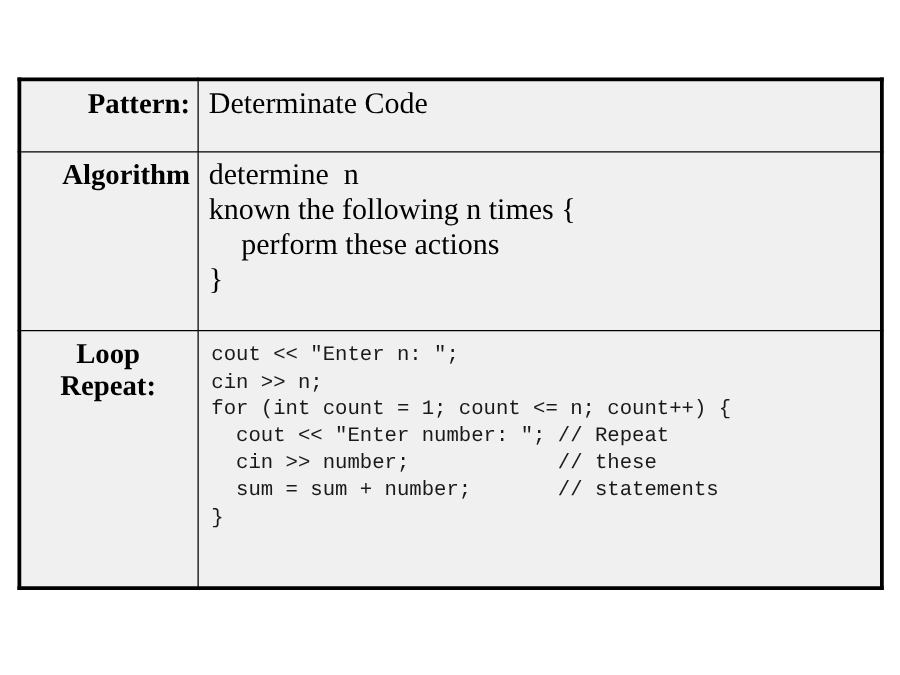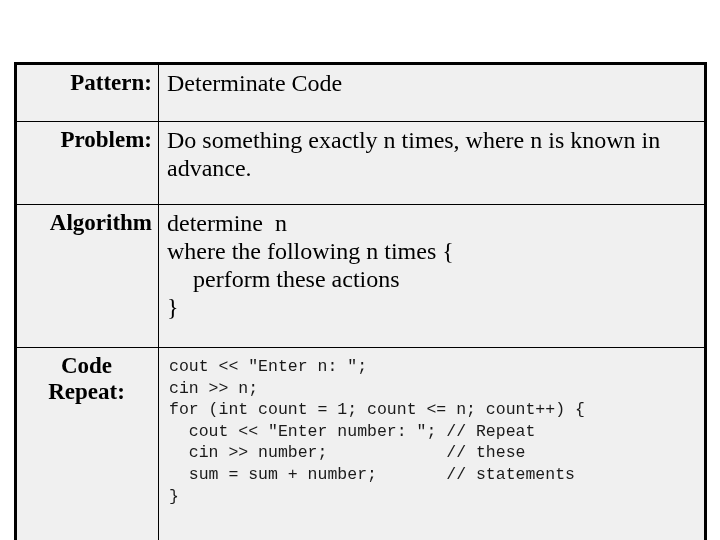--- a/index.html
+++ b/index.html
@@ -89,38 +89,34 @@
 <div id="slide">
 
   <table id="pattern-table">
     <tbody>
 
       <tr class="row-pattern">
         <td class="label-cell">Pattern:</td>
         <td class="value-cell">Determinate Code</td>
       </tr>
 
-      <tr class="row-problem">
-        <td class="label-cell">Problem:</td>
-        <td class="value-cell">Do something exactly n times, where n is known in advance.</td>
-      </tr>
 
       <tr class="row-algorithm">
         <td class="label-cell">Algorithm</td>
         <td class="value-cell">
           <div class="algo-line">determine  n</div>
-          <div class="algo-line">where the following n times {</div>
+          <div class="algo-line">known the following n times {</div>
           <div class="algo-line algo-indent">perform these actions</div>
           <div class="algo-line">}</div>
         </td>
       </tr>
 
       <tr class="row-code">
         <td class="label-cell center">
-          <div>Code</div>
+          <div>Loop</div>
           <div>Repeat:</div>
         </td>
         <td class="value-cell">
           <pre class="code-block">cout &lt;&lt; "Enter n: ";
 cin &gt;&gt; n;
 for (int count = 1; count &lt;= n; count++) {
   cout &lt;&lt; "Enter number: "; // Repeat
   cin &gt;&gt; number;            // these
   sum = sum + number;       // statements
 }</pre>

